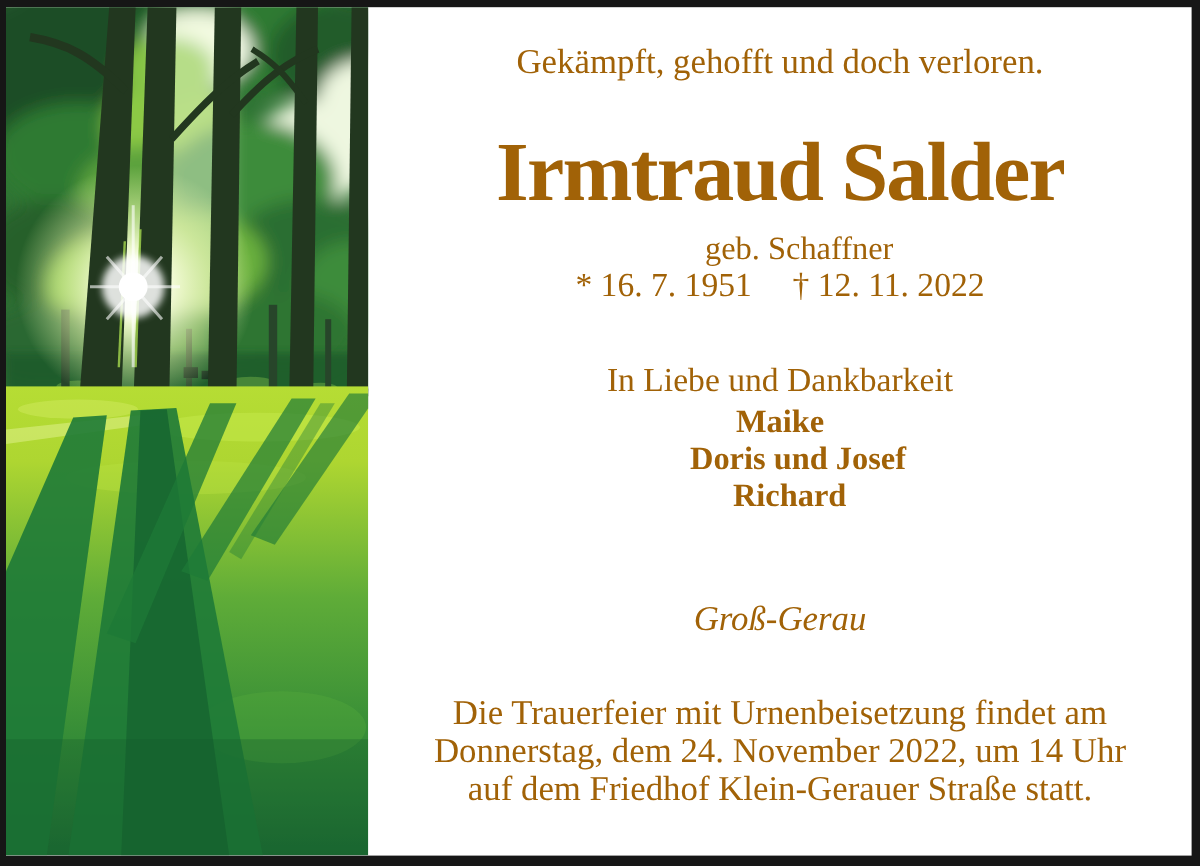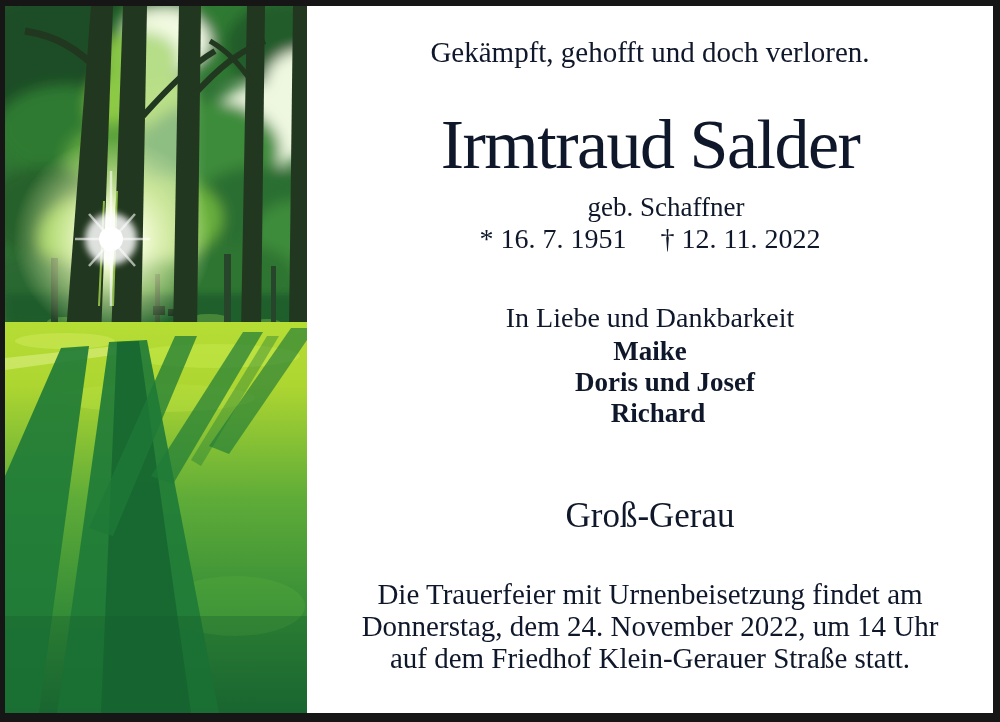--- a/index.html
+++ b/index.html
@@ -9,31 +9,31 @@
   }
   .frame{
     position:absolute;inset:0;background:#161616;
     padding:6px 7px 9px 5px;box-sizing:border-box;
   }
   .paper{
     width:100%;height:100%;background:#ffffff;
     display:flex;flex-direction:row;
   }
   .photo-wrap{width:302px;height:707px;flex:0 0 302px;overflow:hidden;}
-  .text-pane{position:relative;flex:1;color:#0f172a;}
+  .text-pane{position:relative;flex:1;color:#a16207;}
   .line{position:absolute;left:0;right:0;text-align:center;white-space:nowrap;}
   .epigraph{top:31px;font-size:29px;line-height:30px;}
-  .deceased{top:104px;font-size:70px;line-height:70px;font-weight:normal;letter-spacing:-1.5px;}
+  .deceased{top:104px;font-size:70px;line-height:70px;font-weight:bold;letter-spacing:-1.5px;}
   .maiden{top:187px;font-size:27px;line-height:28px;margin-left:32px;}
   .dates{top:218px;font-size:28px;line-height:29px;}
   .dates .gap{display:inline-block;width:34px;}
   .tribute{top:297px;font-size:28px;line-height:30px;}
   .mourner{font-size:27px;line-height:31px;font-weight:bold;}
   .m0{top:330px;} .m1{top:361px;padding-left:30px;} .m2{top:392px;padding-left:16px;} .m3{top:423px;}
-  .city{top:495px;font-size:35px;line-height:30px;}
+  .city{top:495px;font-size:29px;line-height:30px;font-style:italic;}
   .funeral{font-size:29px;line-height:32px;}
   .f0{top:572px;} .f1{top:604px;} .f2{top:636px;}
 </style>
 </head>
 <body>
 
 <div class="stage">
   <div class="frame">
     <div class="paper">
 

